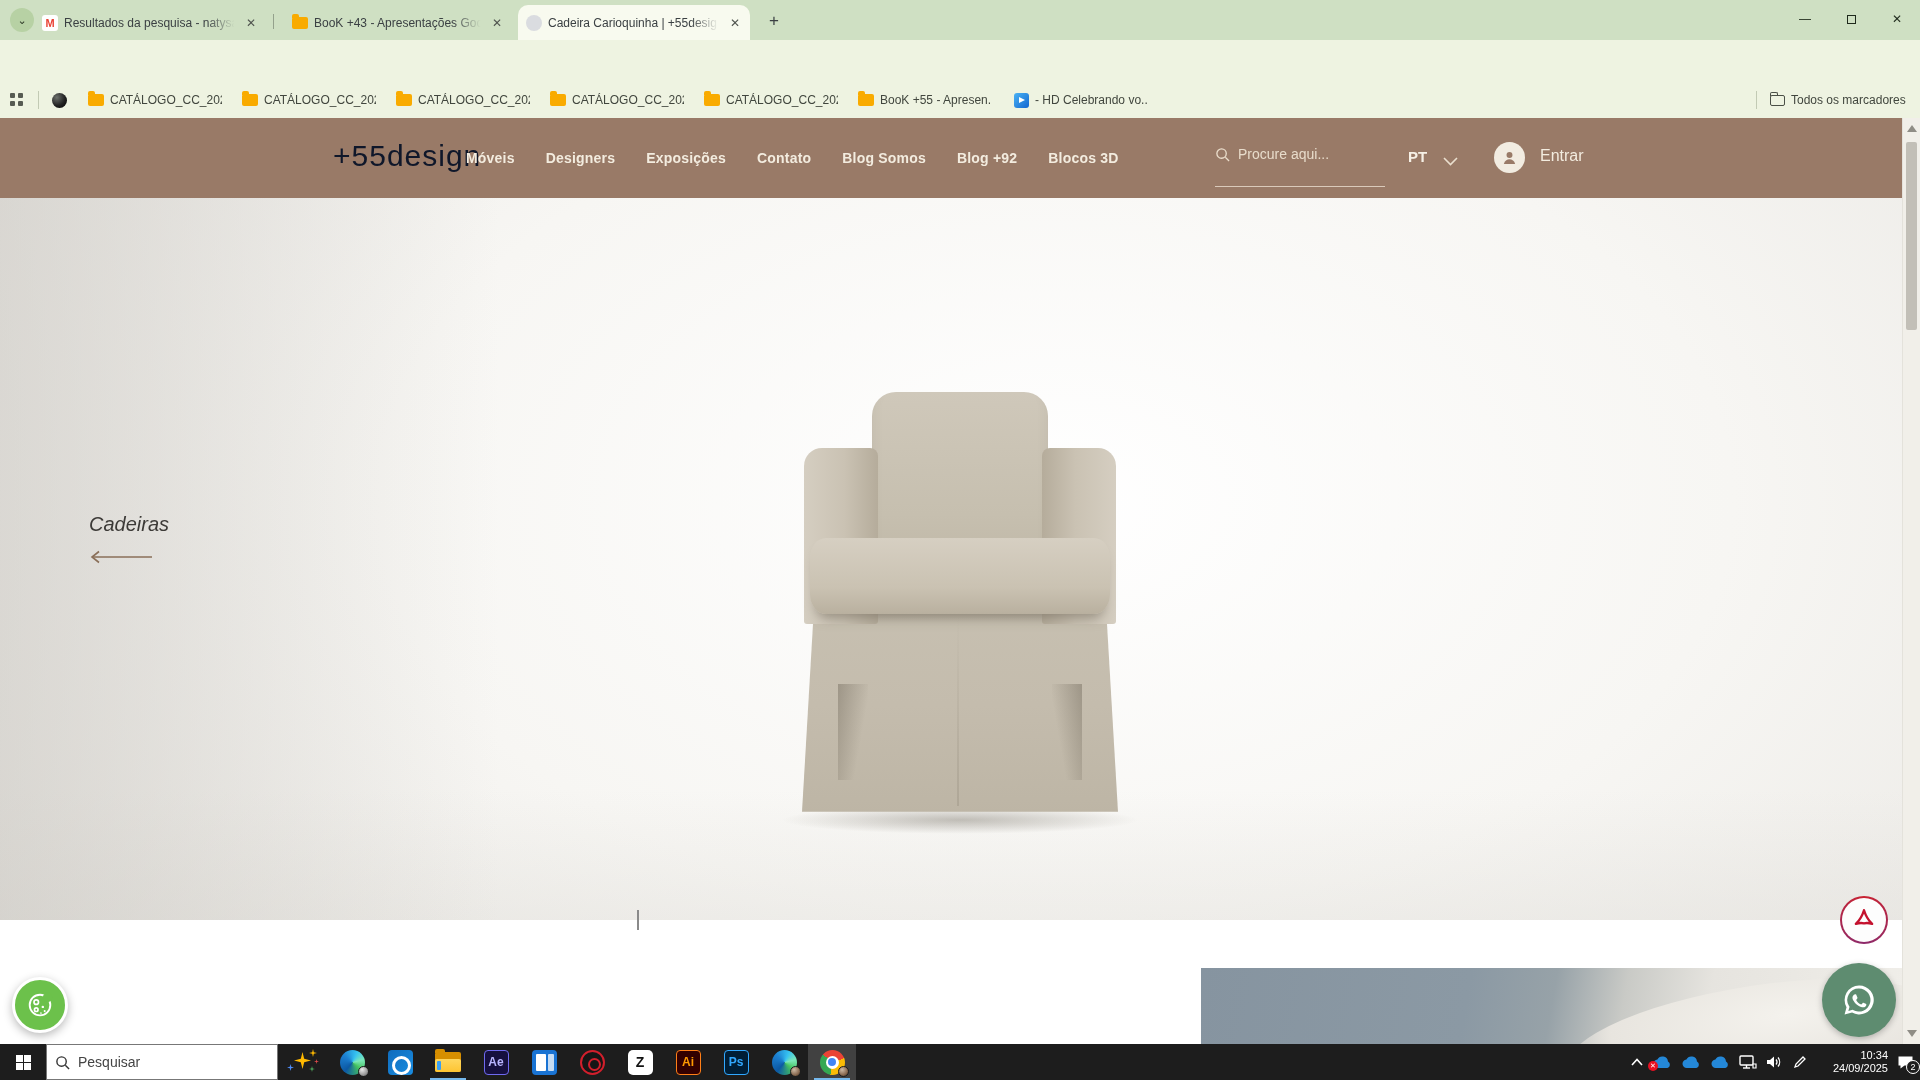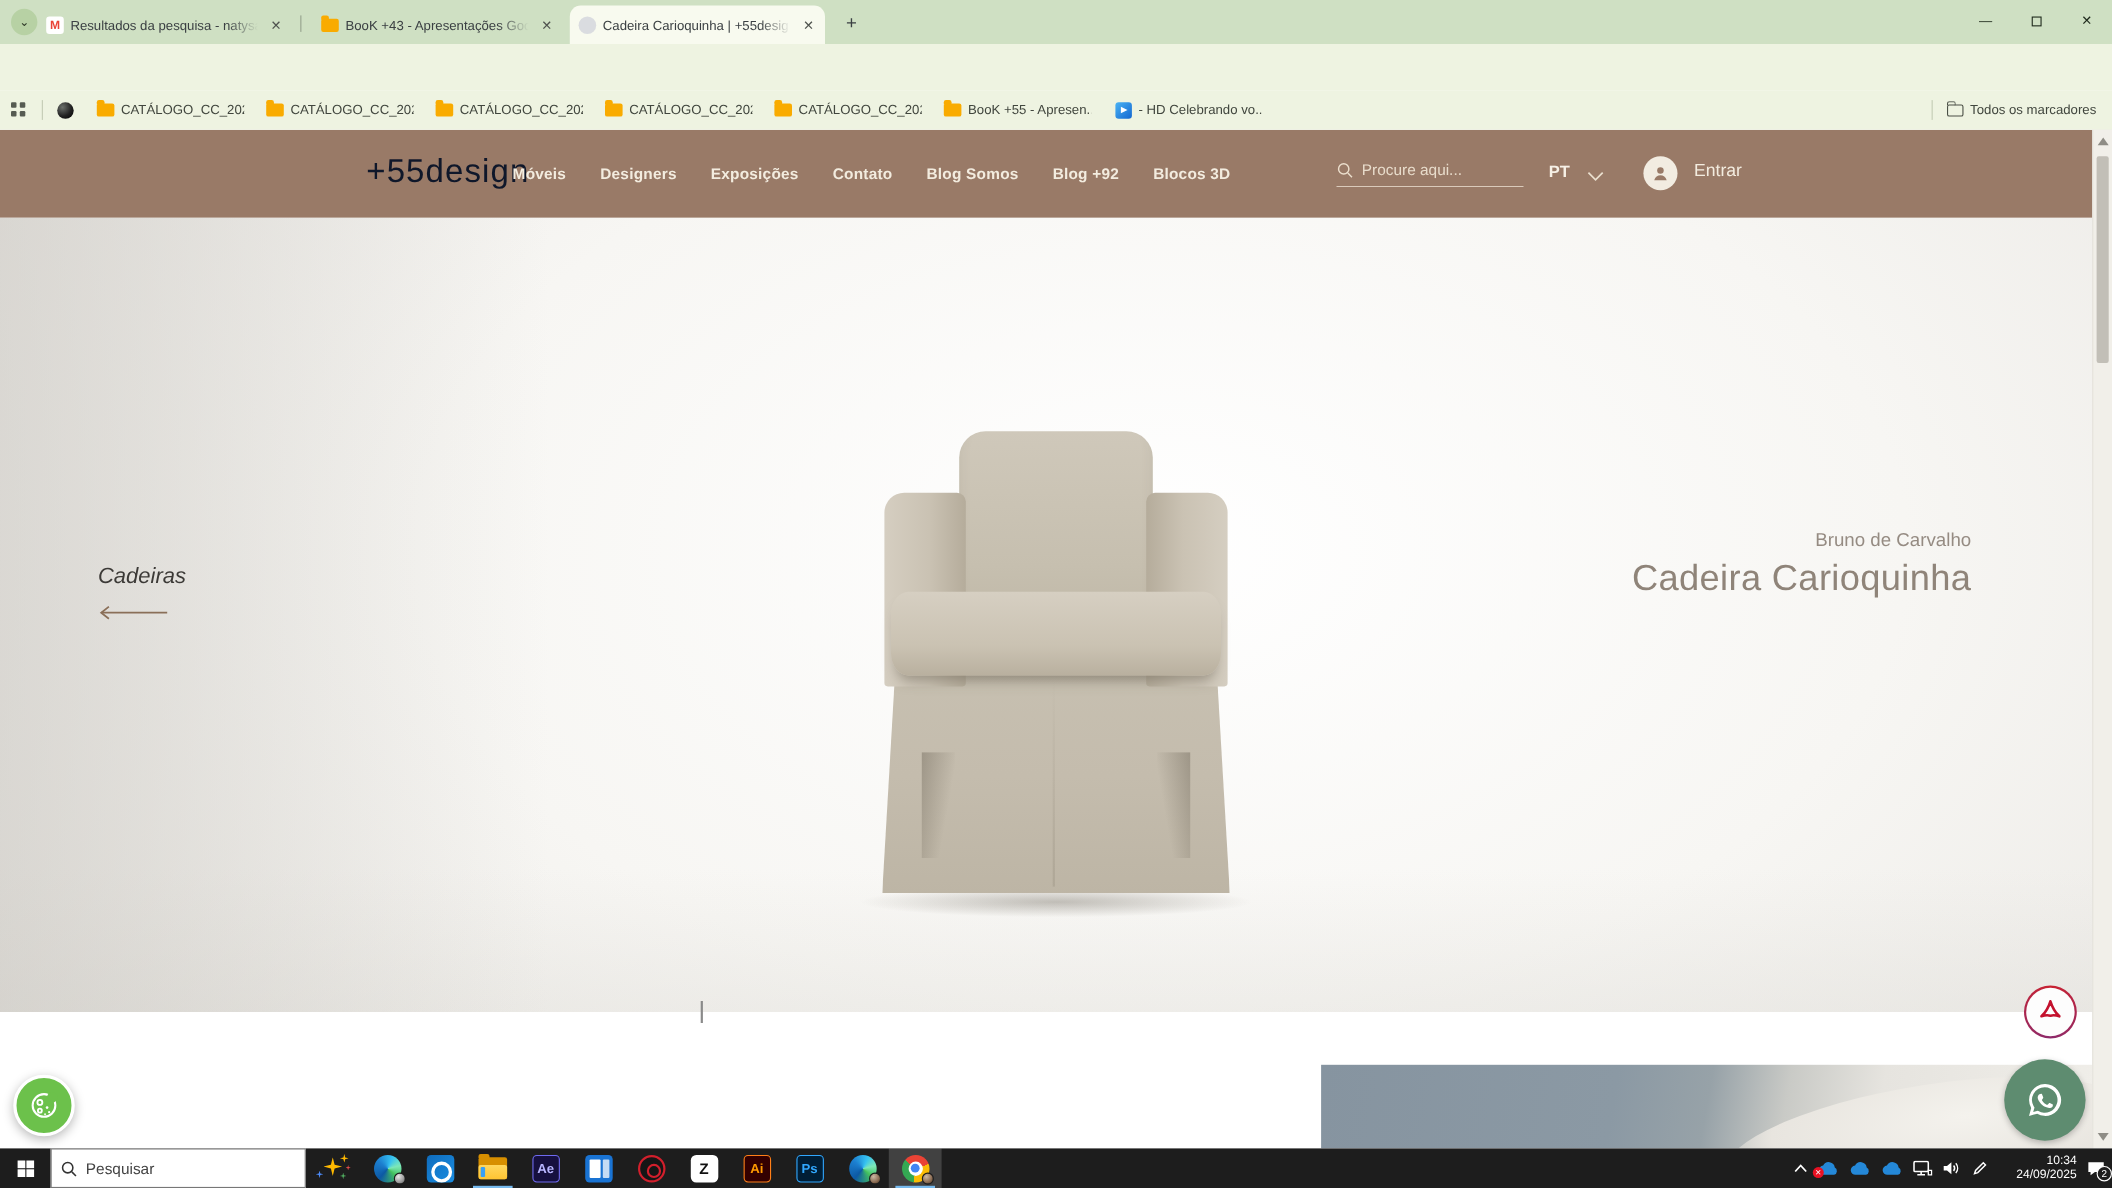--- a/index.html
+++ b/index.html
@@ -44,21 +44,21 @@
   .blue-fav:before{content:"";position:absolute;left:5px;top:4px;border-left:6px solid #fff;border-top:3.5px solid transparent;border-bottom:3.5px solid transparent;}
   .folder-outline{width:15px;height:11px;border:1.5px solid #4a4f46;border-radius:2px;position:relative;}
   .folder-outline:before{content:"";position:absolute;left:-1px;top:-4px;width:6px;height:3px;border:1.5px solid #4a4f46;border-bottom:none;border-radius:2px 2px 0 0;}
 
   
   .page{position:absolute;left:0;top:118px;width:1920px;height:926px;background:#fff;overflow:hidden;}
   .siteheader{position:absolute;left:0;top:0;width:1920px;height:80px;background:#997a67;}
   .logo{position:absolute;left:333px;top:21px;font-size:30px;font-weight:300;color:#0f172a;letter-spacing:1px;}
   .sitenav{position:absolute;left:466px;top:0;height:80px;display:flex;align-items:center;gap:31px;}
   .sitenav span{font-size:14px;font-weight:bold;color:#f3ecdf;letter-spacing:.2px;}
-  .hsearch{position:absolute;left:1215px;top:28px;width:170px;display:flex;align-items:center;gap:8px;border-bottom:1px solid rgba(240,230,215,.75);padding-bottom:7px;}
+  .hsearch{position:absolute;left:1215px;top:28px;width:170px;display:flex;align-items:center;gap:8px;border-bottom:1px solid rgba(240,230,215,.75);padding-bottom:24px;}
   .hsearch input{background:transparent;border:none;outline:none;font-size:14px;color:#f3ecdf;width:120px;font-family:"Liberation Sans",sans-serif;}
   .hsearch input::placeholder{color:#e8dccb;}
   .lang{position:absolute;left:1408px;top:30px;font-size:15px;font-weight:bold;color:#f6f0e6;}
   .lang-chev{position:absolute;left:1443px;top:34px;}
   .user-avatar{position:absolute;left:1494px;top:24px;width:31px;height:31px;border-radius:50%;background:#f2ece1;display:flex;align-items:center;justify-content:center;}
   .entrar{position:absolute;left:1540px;top:29px;font-size:16px;color:#f3ecdf;}
 
   .hero{position:absolute;left:0;top:80px;width:1920px;height:722px;
     background:
       linear-gradient(90deg,rgba(198,195,189,.5) 0%,rgba(255,255,255,0) 26%),
@@ -305,24 +305,20 @@
 
     <div class="hero">
       <div class="category">Cadeiras</div>
       <div class="back-arrow">
         <svg width="64" height="14" viewBox="0 0 64 14">
             <line x1="2" y1="7" x2="62" y2="7" stroke="#8a6f58" stroke-width="1.6"></line>
             <polyline points="9,1.5 2,7 9,12.5" fill="none" stroke="#8a6f58" stroke-width="1.6"></polyline>
           </svg>
       </div>
 
-      <div class="titleblock">
-        <div class="designer">Bruno de Carvalho</div>
-        <div class="product">Cadeira Carioquinha</div>
-      </div>
 
       <div class="chair">
         <div class="shadow"></div>
         <div class="skirt">
             <div class="pleat l"></div>
             <div class="pleat r"></div>
           </div>
         <div class="back"></div>
         <div class="arm l"></div>
         <div class="arm r"></div>

